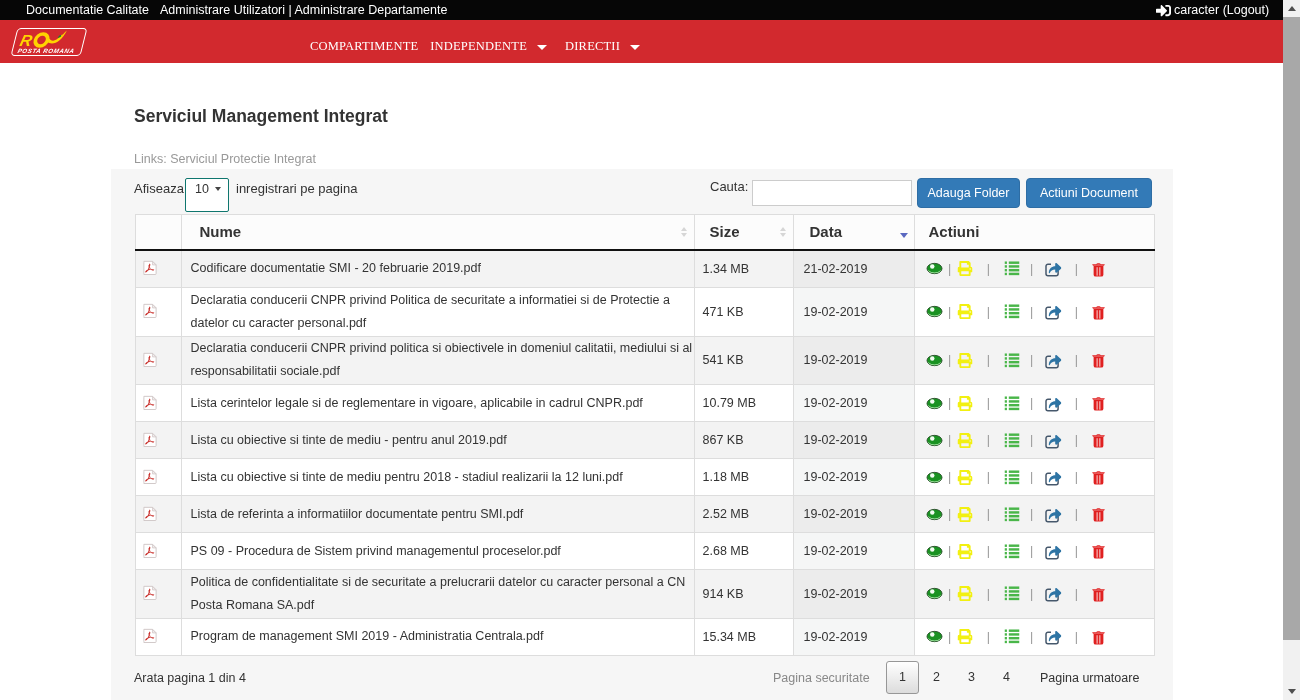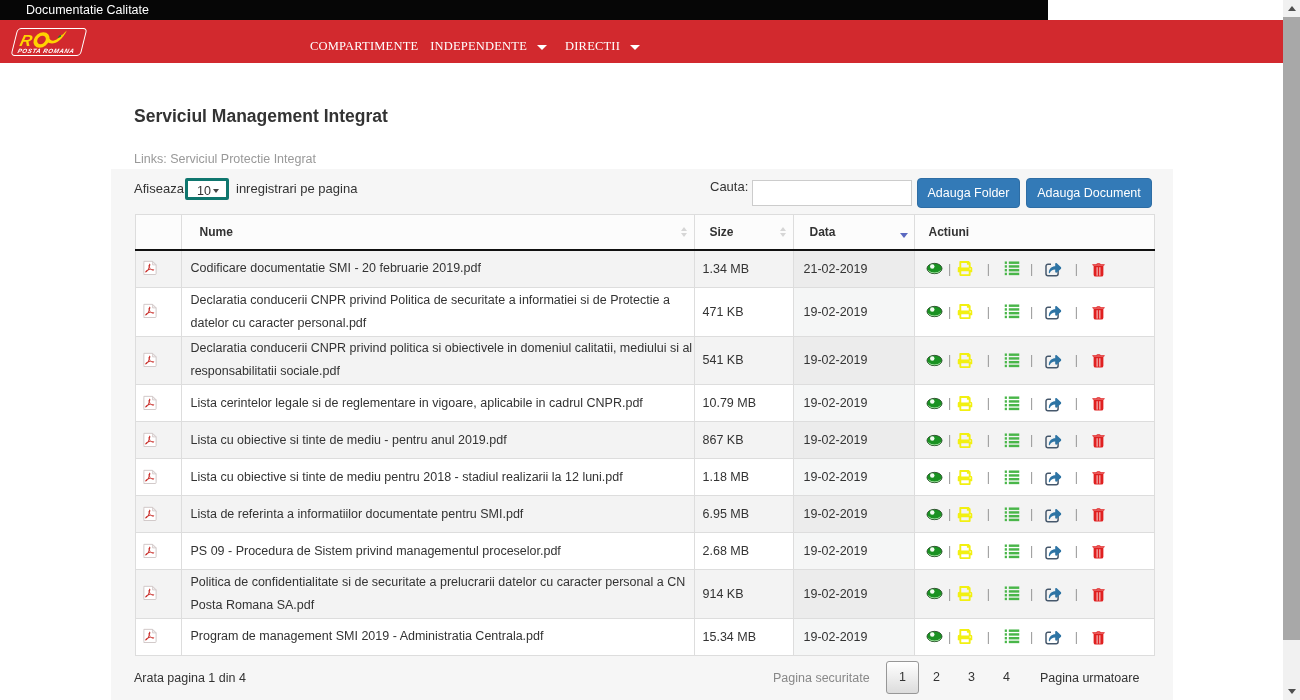--- a/index.html
+++ b/index.html
@@ -1,43 +1,43 @@
 <!DOCTYPE html>
 <html><head>
 <meta charset="utf-8">
 <style>
 * { margin:0; padding:0; box-sizing:border-box; }
 html,body { width:1300px; height:700px; overflow:hidden; background:#fff;
   font-family:"Liberation Sans", sans-serif; }
-.topbar { position:absolute; left:0; top:0; width:1048px; height:20px; background:#060606; color:#fff; }
+.topbar { position:absolute; left:0; top:0; width:1300px; height:20px; background:#060606; color:#fff; }
 .topbar .item { position:absolute; top:3px; font-size:12.5px; color:#fff; }
 .navbar { position:absolute; left:0; top:20px; width:1300px; height:43px; background:#d2292e; }
 .logo { position:absolute; left:14px; top:8px; width:70px; height:28px;
   border:1px solid #fff; border-radius:4px; transform:skewX(-14deg); }
 .logo-in { position:absolute; left:0; top:0; width:100%; height:100%; transform:skewX(0deg); }
 .navitem { position:absolute; top:5px; height:43px; line-height:43px; color:#fff;
   font-family:"Liberation Serif", serif; font-size:12.5px; letter-spacing:0.2px; word-spacing:8.5px; white-space:pre; }
 .caret { display:inline-block; width:0; height:0; border-left:5px solid transparent;
   border-right:5px solid transparent; border-top:5px solid #fff; vertical-align:middle; margin-left:10px; }
 .h1 { position:absolute; left:134px; top:106px; font-size:17.5px; font-weight:bold; color:#333; }
 .links { position:absolute; left:134px; top:152px; font-size:12.5px; color:#999; }
 .wrapper { position:absolute; left:111px; top:169px; width:1062px; height:531px; background:#f6f6f6; }
 .ctl { position:absolute; font-size:13px; color:#333; }
-.selbox { position:absolute; left:74px; top:9px; width:44px; height:22px; background:#fff;
-  border:3px solid #0f766e; border-radius:2px; font-size:12.5px; color:#333; }
+.selbox { position:absolute; left:74px; top:9px; width:44px; height:34px; background:#fff;
+  border:1px solid #0f766e; border-radius:2px; font-size:12.5px; color:#333; }
 .selbox .v { position:absolute; left:9px; top:3px; }
 .selbox .a { position:absolute; right:7px; top:8px; width:0; height:0; border-left:3.5px solid transparent;
   border-right:3.5px solid transparent; border-top:4.5px solid #444; }
 .searchbox { position:absolute; left:641px; top:11px; width:160px; height:26px; background:#fff; border:1px solid #ccc; }
 .btn { position:absolute; top:9px; height:30px; background:#337ab7; border:1px solid #2e6da4;
   border-radius:4px; color:#fff; font-size:12.5px; text-align:center; line-height:28px; }
 table { position:absolute; left:23.5px; top:45px; border-collapse:collapse; table-layout:fixed;
   background:#fff; font-size:12.5px; color:#333; }
 td, th { border:1px solid #ddd; vertical-align:middle; overflow:hidden; }
-th { border-bottom:2px solid #111; text-align:left; font-size:12px; color:#333;
+th { border-bottom:2px solid #111; text-align:left; font-size:15px; color:#333;
   padding:0 0 0 18px; height:35px; background:#fcfcfc; position:relative; }
 td { padding:0 0 0 14px; }
 tr.odd td { background:#f3f3f3; }
 tr.odd td.s1 { background:#ececec; }
 tr.even td { background:#fff; }
 tr.even td.s1 { background:#f5f6f6; }
 td.icon { padding-left:6.5px; }
 td.name { line-height:23px; padding-left:9px; }
 td.size { padding-left:8px; }
 td.date { padding-left:10px; }
@@ -59,20 +59,21 @@
   background:linear-gradient(#fff, #dcdcdc); text-align:center; line-height:31px; font-size:12.5px; color:#333; }
 .pnum { position:absolute; font-size:12.5px; color:#333; }
 .scroll { position:absolute; left:1283px; top:0; width:17px; height:700px; background:#f1f1f1; }
 .thumb { position:absolute; left:0px; top:17px; width:17px; height:623px; background:#a8a8a8; }
 .sarr { position:absolute; left:4.5px; width:0; height:0; }
 </style>
 </head>
 <body>
 <div class="topbar">
   <span class="item" style="left:26px;">Documentatie Calitate</span>
+  <span class="item" style="left:160px;">Administrare Utilizatori | Administrare Departamente</span>
   <span class="item" style="left:1174px;">caracter (Logout)</span>
   <svg class="item" style="left:1156px; top:3px;" width="15" height="15" viewBox="0 0 512 512">
       <path fill="#fff" d="M416 448h-84c-6.6 0-12-5.4-12-12v-40c0-6.6 5.4-12 12-12h84c17.7 0 32-14.3 32-32V160c0-17.7-14.3-32-32-32h-84c-6.6 0-12-5.4-12-12V76c0-6.6 5.4-12 12-12h84c53 0 96 43 96 96v192c0 53-43 96-96 96zm-47-201L201 79c-15-15-41-4.5-41 17v96H24c-13.3 0-24 10.7-24 24v96c0 13.3 10.7 24 24 24h136v96c0 21.5 26 32 41 17l168-168c9.3-9.4 9.3-24.6 0-33.9z"></path>
     </svg>
 </div>
 <div class="navbar">
   <div class="logo">
       <div class="logo-in">
 <svg width="68" height="26" viewBox="0 0 68 26">
 <text x="5" y="17" font-family="Liberation Sans, sans-serif" font-size="16" font-weight="bold" font-style="italic" fill="#ffd400">R</text>
@@ -91,21 +92,21 @@
 <div class="wrapper">
   <span class="ctl" style="left:23px; top:12px;">Afiseaza</span>
   <div class="selbox">
       <span class="v">10</span>
       <span class="a"></span>
     </div>
   <span class="ctl" style="left:125px; top:12px;">inregistrari pe pagina</span>
   <span class="ctl" style="left:599px; top:10px;">Cauta:</span>
   <div class="searchbox"></div>
   <div class="btn" style="left:806px; width:103px;">Adauga Folder</div>
-  <div class="btn" style="left:915px; width:126px;">Adauga Document</div>
+  <div class="btn" style="left:915px; width:126px;">Actiuni Document</div>
   <table>
     <colgroup>
         <col style="width:46px">
         <col style="width:513px">
         <col style="width:99px">
         <col style="width:121px">
         <col style="width:240px">
       </colgroup>
     <tbody>
         <tr>
@@ -227,21 +228,21 @@
               <use href="#i-share"></use>
             </svg><span class="sep" style="margin:0 12.5px">|</span><svg class="ai" width="15" height="16" viewBox="0 0 16 17">
               <use href="#i-trash"></use>
             </svg></td>
     </tr>
     <tr class="rs odd">
       <td class="icon"><svg width="16" height="16" viewBox="0 0 16 17">
               <use href="#i-pdf"></use>
             </svg></td>
       <td class="name">Lista de referinta a informatiilor documentate pentru SMI.pdf</td>
-      <td class="size">6.95 MB</td>
+      <td class="size">2.52 MB</td>
       <td class="date s1">19-02-2019</td>
       <td class="act"><svg class="ai" width="17" height="15" viewBox="0 0 18 16">
               <use href="#i-eye"></use>
             </svg><span class="sep" style="margin:0 5.5px">|</span><svg class="ai" width="16" height="15" viewBox="0 0 512 512">
               <use href="#i-print"></use>
             </svg><span class="sep" style="margin:0 14px">|</span><svg class="ai" width="16" height="15" viewBox="0 0 16 16">
               <use href="#i-list"></use>
             </svg><span class="sep" style="margin:0 10px">|</span><svg class="ai" width="19" height="17" viewBox="0 0 18 17">
               <use href="#i-share"></use>
             </svg><span class="sep" style="margin:0 12.5px">|</span><svg class="ai" width="15" height="16" viewBox="0 0 16 17">

